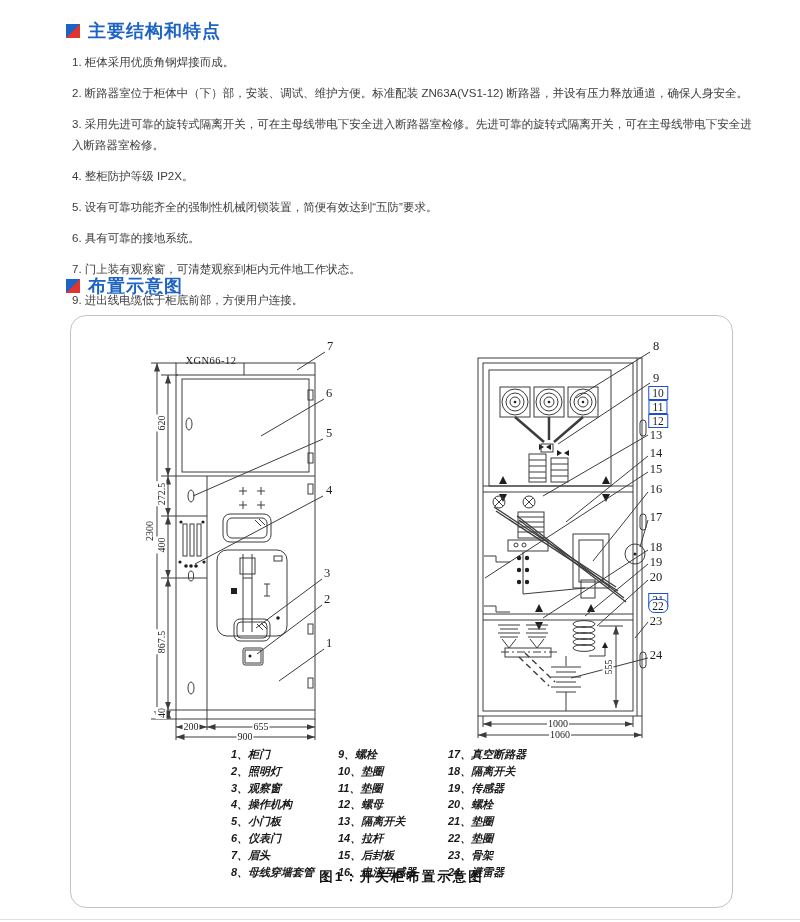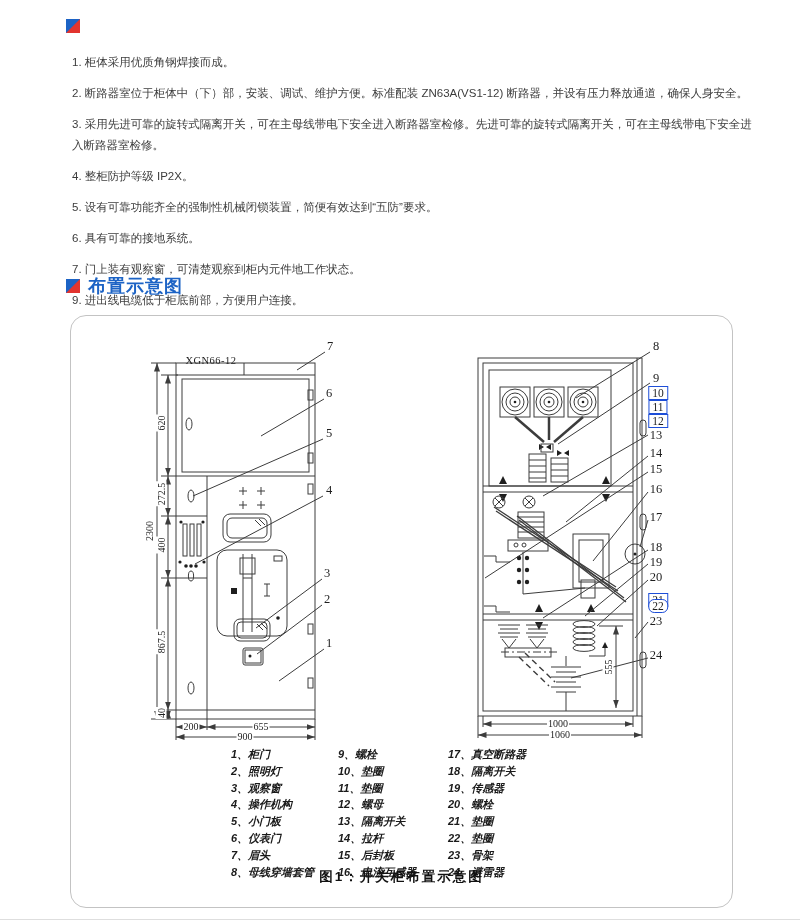--- a/index.html
+++ b/index.html
@@ -24,20 +24,21 @@
   .footer-line{position:absolute;left:0;bottom:2px;width:100%;border-top:1px solid #dedede;}
   svg .thin{stroke:#3c3c3c;stroke-width:1;fill:none;}
 </style>
 </head>
 <body>
 
 <div class="page">
 
   <div class="sec-head" style="top:19px;">
     <span class="sec-icon"></span>
+    <span class="sec-title">主要结构和特点</span>
   </div>
 
   <div class="features">
     <p>1. 柜体采用优质角钢焊接而成。</p>
     <p>2. 断路器室位于柜体中（下）部，安装、调试、维护方便。标准配装 ZN63A(VS1-12) 断路器，并设有压力释放通道，确保人身安全。</p>
     <p>3. 采用先进可靠的旋转式隔离开关，可在主母线带电下安全进入断路器室检修。先进可靠的旋转式隔离开关，可在主母线带电下安全进入断路器室检修。</p>
     <p>4. 整柜防护等级 IP2X。</p>
     <p>5. 设有可靠功能齐全的强制性机械闭锁装置，简便有效达到“五防”要求。</p>
     <p>6. 具有可靠的接地系统。</p>
     <p>7. 门上装有观察窗，可清楚观察到柜内元件地工作状态。</p>

